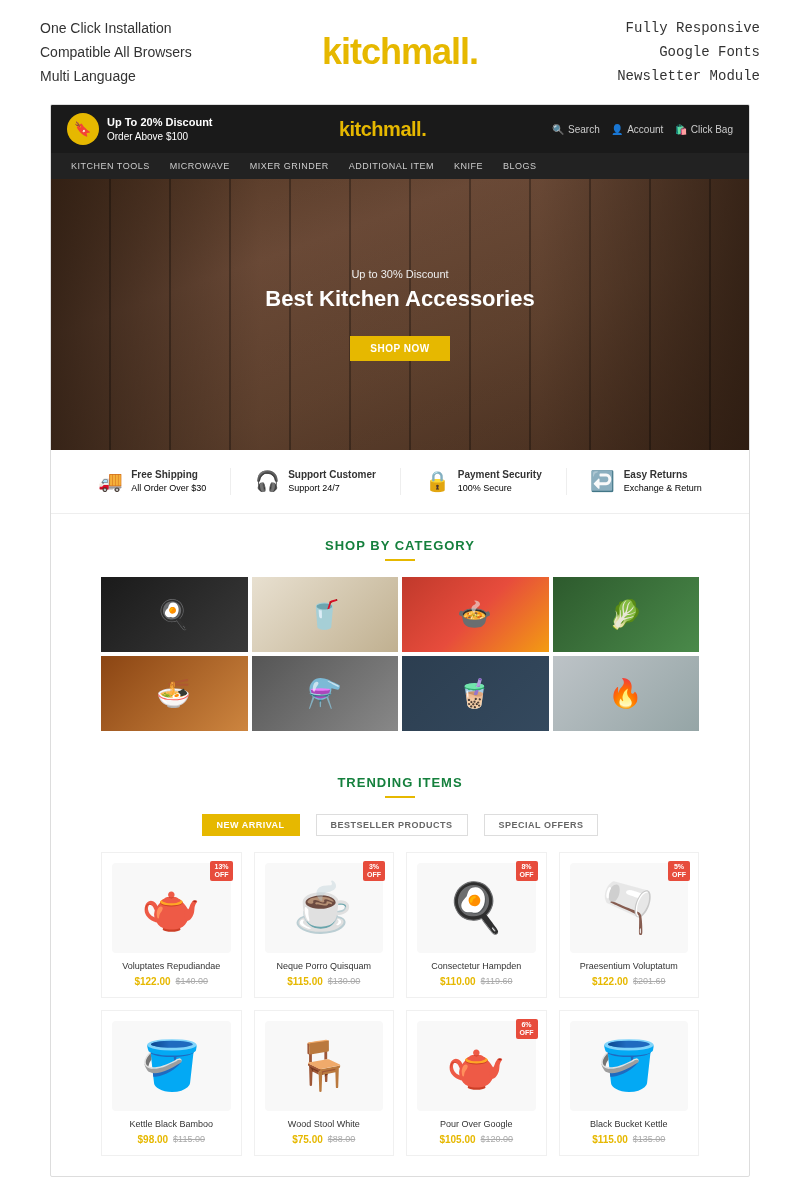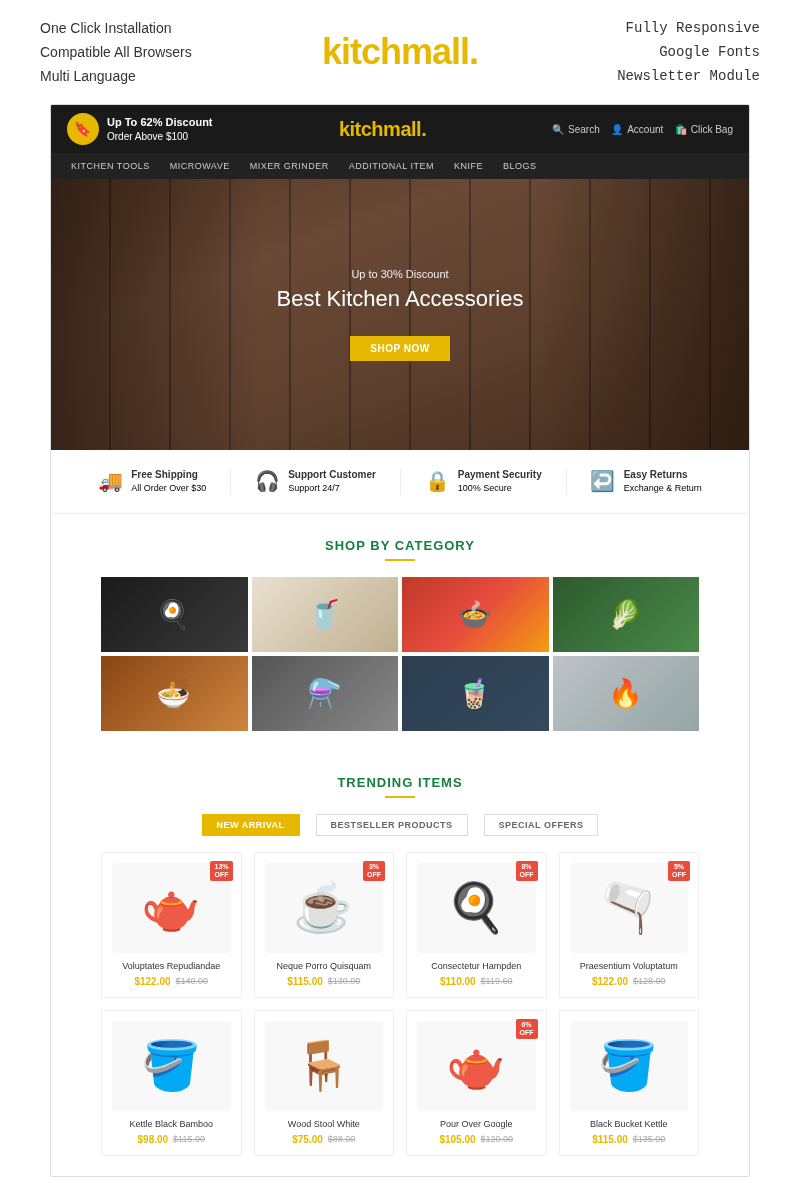--- a/index.html
+++ b/index.html
@@ -126,21 +126,21 @@
       content: '';
       position: absolute; inset: 0;
       background: repeating-linear-gradient(
         90deg,
         transparent 0px, transparent 58px,
         rgba(0,0,0,0.3) 58px, rgba(0,0,0,0.3) 60px
       );
     }
     .hero-content { position: relative; z-index: 1; }
     .hero-subtitle { color: #eee; font-size: 11px; margin-bottom: 6px; }
-    .hero-title { color: #fff; font-size: 22px; font-weight: 400; margin-bottom: 24px; }
+    .hero-title { color: #fff; font-size: 22px; font-weight: 700; margin-bottom: 24px; }
     .hero-btn {
       background: #e6b800;
       color: #fff;
       border: none;
       padding: 7px 20px;
       font-size: 10px;
       font-weight: 600;
       cursor: pointer;
       text-transform: uppercase;
       letter-spacing: 0.5px;
@@ -307,21 +307,21 @@
     </div>
   </div>
 </div>
 
 <div class="store-preview">
 
   <div class="store-header">
     <div class="store-header-left">
       <div class="header-icon">🔖</div>
       <div class="discount-text">
-        <strong>Up To 62% Discount</strong>
+        <strong>Up To 20% Discount</strong>
         <span>Order Above $100</span>
       </div>
     </div>
     <div style="cursor:pointer;">
       <div class="store-logo-text">
         <span>kitch</span><span style="color:#e6b800">m</span><span>all.</span>
       </div>
     </div>
     <div class="store-header-right">
       <div class="store-nav-item">
@@ -487,21 +487,21 @@
       </div>
 
       <div class="product-card">
         <div class="product-badge">5%<br>OFF</div>
         <div class="product-img-area" style="background:#f8f8f8; border-radius:4px;">
           <span class="product-icon">🫗</span>
         </div>
         <div class="product-name">Praesentium Voluptatum</div>
         <div class="product-prices">
           <span class="price-current">$122.00</span>
-          <span class="price-old">$128.00</span>
+          <span class="price-old">$201.69</span>
         </div>
       </div>
 
     </div>
 
     <div class="product-grid-2">
 
       <div class="product-card">
         <div class="product-img-area" style="background:#f8f8f8; border-radius:4px;">
           <span class="product-icon">🪣</span>

